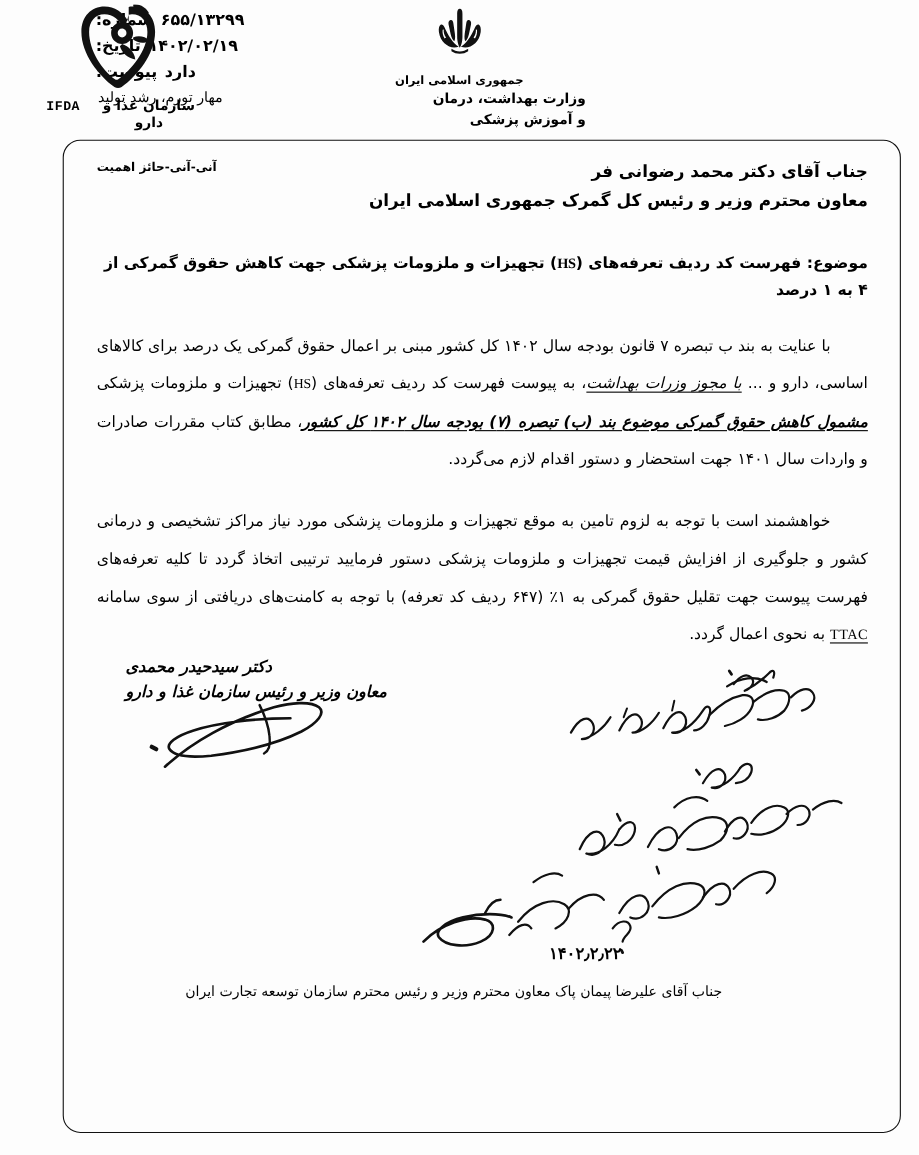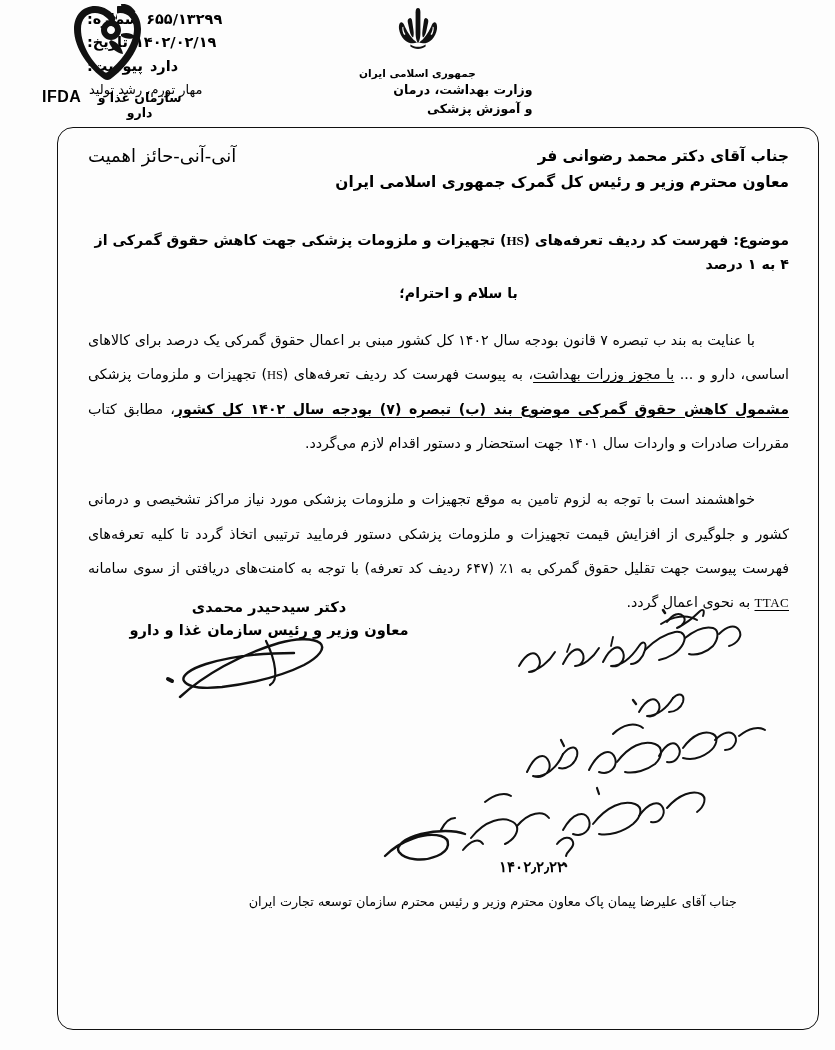--- a/index.html
+++ b/index.html
@@ -92,21 +92,21 @@
   }
   .org-logo-caption {
     margin-top: -4px;
     display: flex;
     align-items: baseline;
     justify-content: center;
     gap: 6px;
     font-weight: bold;
   }
   .org-logo-fa { font-size: 12.5px; letter-spacing: -0.4px; }
-  .org-logo-en { font-size: 16px; font-family: Liberation Sans, sans-serif; letter-spacing: 0.5px; }
+  .org-logo-en { font-size: 12px; font-family: Liberation Mono, monospace; letter-spacing: 0.5px; }
 
   
   .frame {
     position: absolute;
     top: 127px;
     left: 57px;
     right: 16px;
     bottom: 20px;
     border: 1.6px solid #111;
     border-radius: 16px;
@@ -127,22 +127,22 @@
     justify-content: space-between;
     align-items: flex-start;
   }
   .addressee {
     font-weight: bold;
     font-size: 15.3px;
     line-height: 1.72;
     letter-spacing: -0.25px;
   }
   .priority-tag {
-    font-weight: normal;
-    font-size: 18px;
+    font-weight: bold;
+    font-size: 11px;
     letter-spacing: -0.3px;
     padding-top: 2px;
     white-space: nowrap;
   }
 
   .subject {
     margin-top: 32px;
     font-weight: bold;
     font-size: 14.2px;
     letter-spacing: -0.25px;
@@ -160,21 +160,21 @@
 
   .body-para {
     margin-top: 22px;
     font-size: 14.2px;
     line-height: 2.42;
     text-align: justify;
     text-justify: inter-word;
     letter-spacing: -0.1px;
   }
   .body-para.indented { text-indent: 34px; }
-  .body-para .u { text-decoration: underline; text-underline-offset: 3px; }
+  .body-para .u { text-decoration: underline; text-underline-offset: 3px; font-style: italic; }
   .body-para .b { font-weight: bold; }
   .body-para .latin { font-family: "Liberation Serif", serif; font-size: 12.5px; }
   .body-para .latin-u {
     font-family: "Liberation Serif", serif;
     font-size: 13px;
     text-decoration: underline;
     text-underline-offset: 3px;
     letter-spacing: 0.4px;
   }
 
@@ -183,23 +183,24 @@
     position: absolute;
     top: 596px;
     left: 88px;
     right: 46px;
     height: 260px;
     direction: rtl;
   }
   .signer {
     position: absolute;
     top: 0;
-    left: 36px;
+    left: 26px;
     width: 290px;
-    text-align: center;
+    text-align: left;
+    font-style: italic;
   }
   .signer-name {
     font-weight: bold;
     font-size: 14.6px;
     letter-spacing: -0.3px;
     line-height: 1.55;
   }
   .signer-title {
     font-weight: bold;
     font-size: 14.6px;
@@ -237,21 +238,21 @@
     text-align: right;
   }
   .cc-label {
     font-size: 12.5px;
     letter-spacing: -0.2px;
   }
   .cc-entry {
     margin-top: 9px;
     font-size: 12.8px;
     letter-spacing: -0.25px;
-    text-align: right;
+    text-align: center;
     margin-right: 52px;
   }
 </style>
 </head>
 <body>
 
 <div class="page">
 
   <div class="letterhead">
 
@@ -317,21 +318,20 @@
         <div>جناب آقای دکتر محمد رضوانی فر</div>
         <div>معاون محترم وزیر و رئیس کل گمرک جمهوری اسلامی ایران</div>
       </div>
       <div class="priority-tag">آنی-آنی-حائز اهمیت</div>
     </div>
 
     <div class="subject">
       <span>موضوع: فهرست کد ردیف تعرفه‌های (</span><span class="latin">HS</span><span>) تجهیزات و ملزومات پزشکی جهت کاهش حقوق گمرکی از ۴ به ۱ درصد</span>
     </div>
 
-    <div class="salutation">با سلام و احترام؛</div>
 
     <p class="body-para indented">
       <span>با عنایت به بند ب تبصره ۷ قانون بودجه سال ۱۴۰۲ کل کشور مبنی بر اعمال حقوق گمرکی یک درصد برای کالاهای اساسی، دارو و ... </span><span class="u">با مجوز وزرات بهداشت</span><span>، به پیوست فهرست کد ردیف تعرفه‌های (</span><span class="latin">HS</span><span>) تجهیزات و ملزومات پزشکی </span><span class="b u">مشمول کاهش حقوق گمرکی موضوع بند (ب) تبصره (۷) بودجه سال ۱۴۰۲ کل کشور</span><span>، مطابق کتاب مقررات صادرات و واردات سال ۱۴۰۱ جهت استحضار و دستور اقدام لازم می‌گردد.</span>
     </p>
 
     <p class="body-para indented">
       <span>خواهشمند است با توجه به لزوم تامین به موقع تجهیزات و ملزومات پزشکی مورد نیاز مراکز تشخیصی و درمانی کشور و جلوگیری از افزایش قیمت تجهیزات و ملزومات پزشکی دستور فرمایید ترتیبی اتخاذ گردد تا کلیه تعرفه‌های فهرست پیوست جهت تقلیل حقوق گمرکی به ۱٪ (۶۴۷ ردیف کد تعرفه) با توجه به کامنت‌های دریافتی از سوی سامانه </span><span class="latin-u">TTAC</span><span> به نحوی اعمال گردد.</span>
     </p>
   </div>
 

